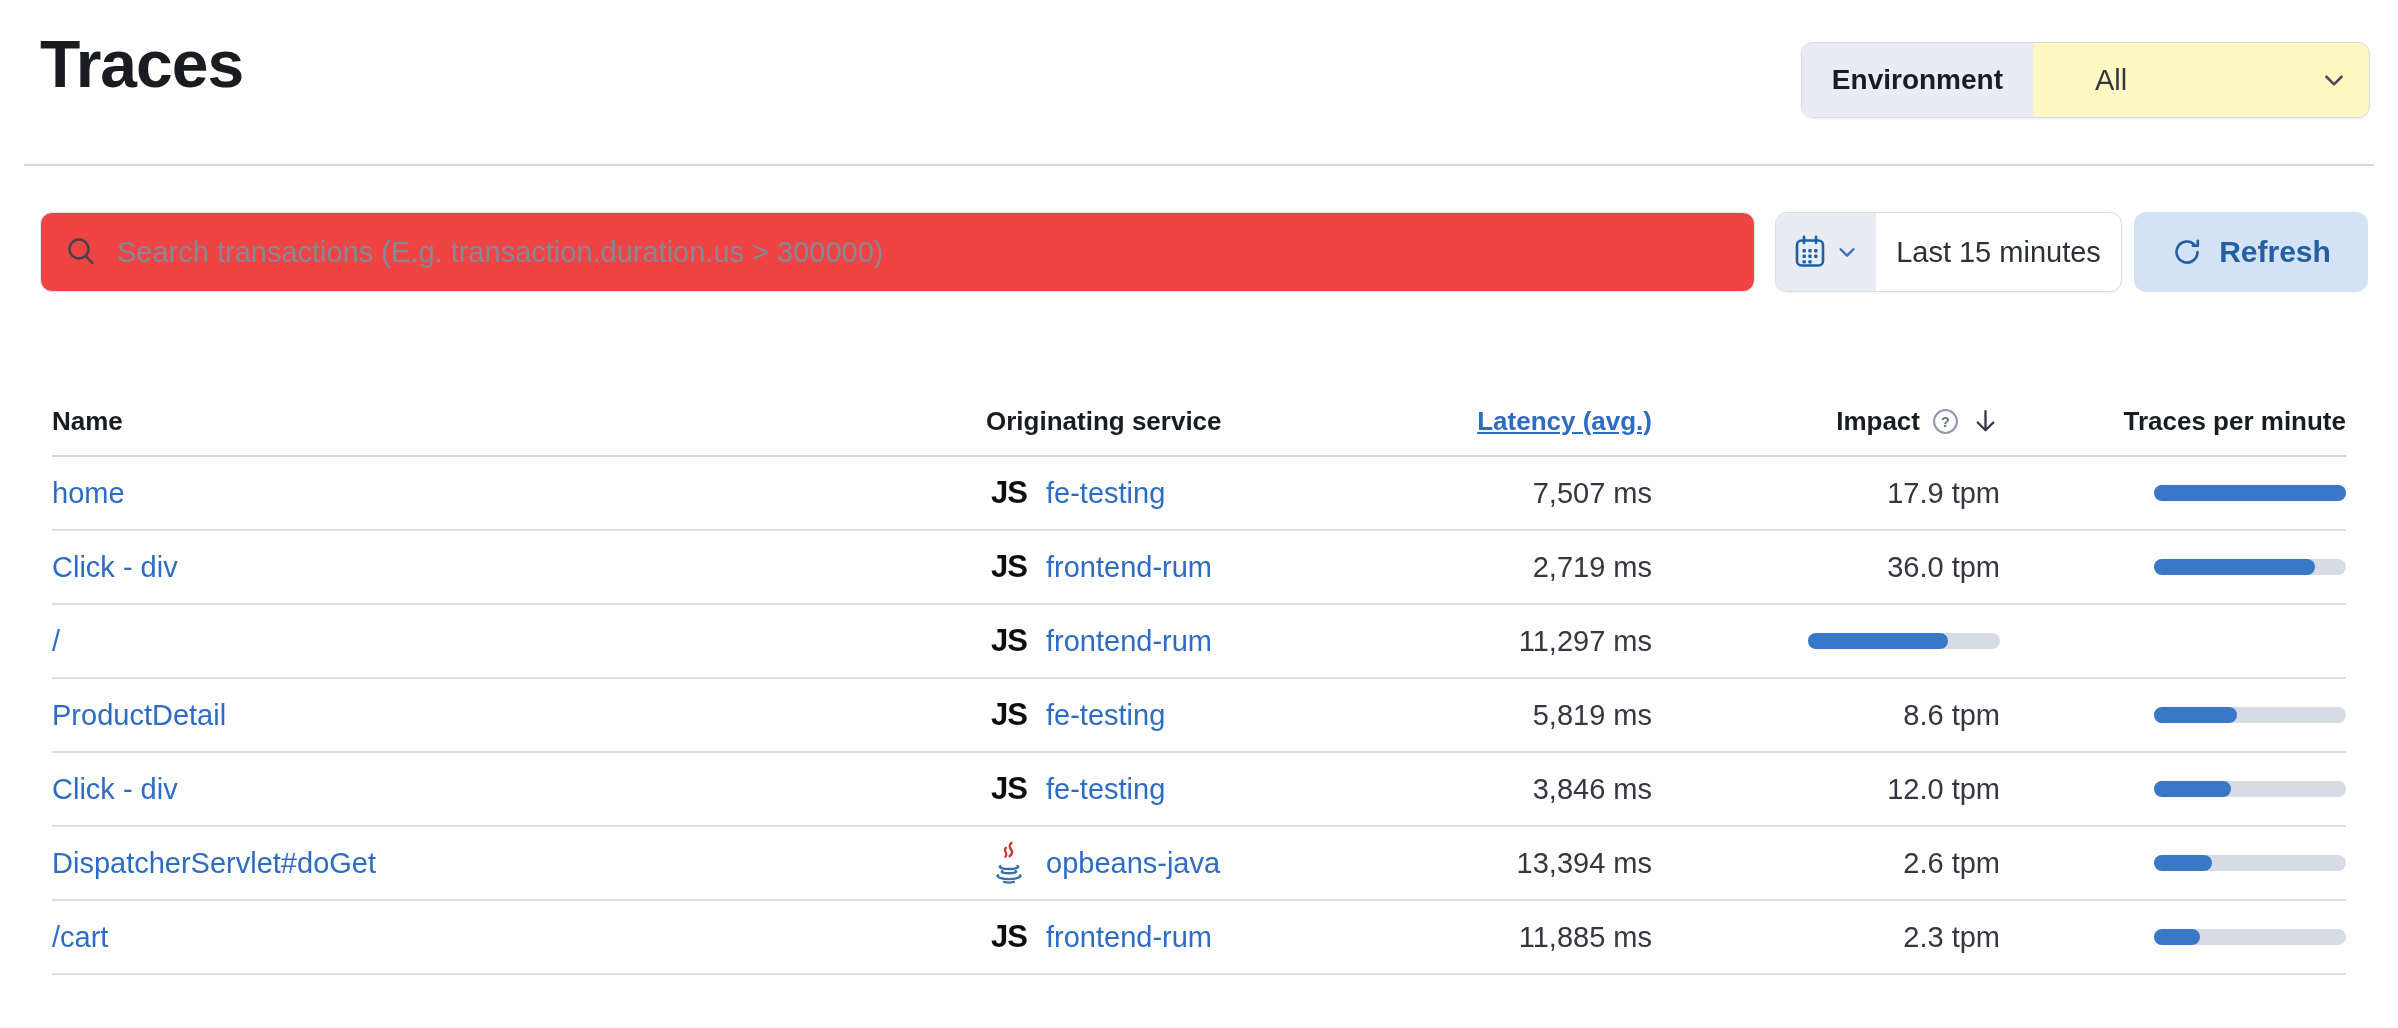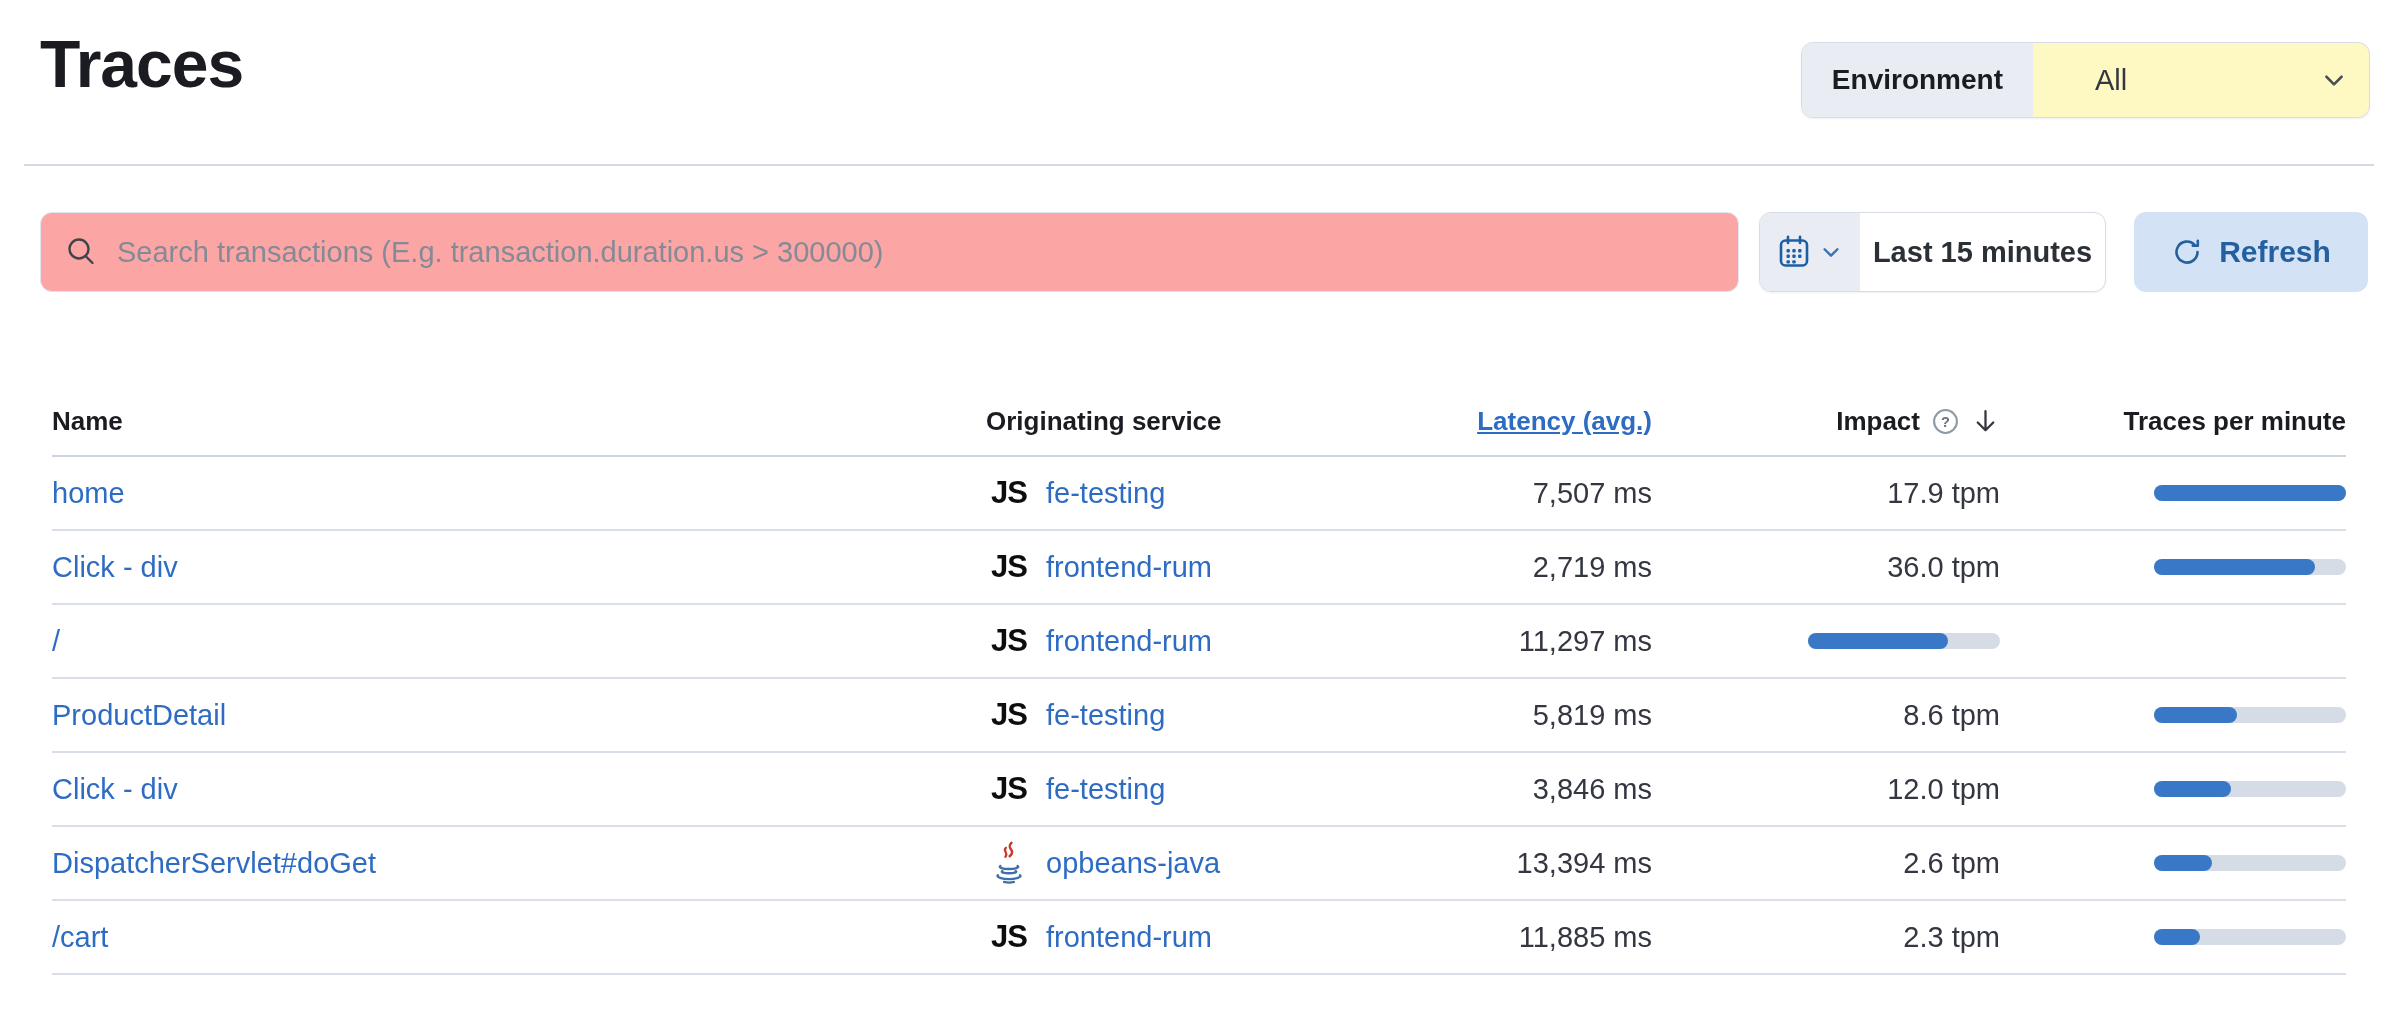--- a/index.html
+++ b/index.html
@@ -14,37 +14,37 @@
   .env-select { margin-top:14px; display:flex; align-items:stretch; height:76px;
     border:1px solid #d6dce8; border-radius:12px; overflow:hidden; background:#fef9c3; cursor:pointer;
     box-shadow:0 1px 2px rgba(152,162,179,0.15); }
   .env-label { background:#e9edf3; display:flex; align-items:center; padding:0 30px;
     font-size:28px; font-weight:600; color:#1a1c21; }
   .env-value-wrap { display:flex; align-items:center; padding:0 22px 0 26px; width:300px;
     justify-content:space-between; font-size:29px; color:#343741;margin-left:36px; }
 
   
   .toolbar { margin:46px 30px 0 40px; display:flex; height:80px; }
-  .search-box { flex:1; display:flex; align-items:center; background:#fca5a5;
+  .search-box { flex:1; display:flex; align-items:center; background:#ef4444;
     border:1px solid #e0e6ef; border-radius:12px; padding:0 24px; margin-right:20px; }
   .search-box input { flex:1; border:none; outline:none; background:transparent;
     font-size:29px; color:#343741; margin-left:18px; font-family:inherit; }
   .search-box input::placeholder { color:#848a96; }
 
   .date-picker { display:flex; align-items:stretch; width:347px; margin-right:12px;
     border:1px solid #d6dce8; border-radius:12px; overflow:hidden; background:#fff;
     box-shadow:0 1px 2px rgba(152,162,179,0.15); }
   .date-quick { background:#e9edf3; display:flex; align-items:center; gap:10px;
     padding:0 18px; cursor:pointer; }
   .date-text { flex:1; display:flex; align-items:center; justify-content:center;
-    font-size:29px; font-weight:700; color:#2b2f36; cursor:pointer; white-space:nowrap; }
+    font-size:29px; font-weight:400; color:#2b2f36; cursor:pointer; white-space:nowrap; }
 
   .refresh-btn { width:234px; background:#d3e3f5; border:none; border-radius:12px;
     display:flex; align-items:center; justify-content:center; gap:16px; cursor:pointer;
-    font-size:30px; font-weight:600; color:#24609f; font-family:inherit;margin-left:16px; }
+    font-size:30px; font-weight:600; color:#24609f; font-family:inherit; }
 
   
   .traces-table { margin:95px 52px 0 52px; }
   .thead-row, .trow { display:grid; grid-template-columns:934px 430px 236px 348px 346px; align-items:center; }
   .thead-row { height:70px; border-bottom:2px solid #ccd4e0; }
   .th { font-size:26px; font-weight:700; color:#1a1c21; }
   .th.right { text-align:right; }
   .th-link { color:#2e6cc4; text-decoration:underline; cursor:pointer; }
   .impact-h { display:flex; justify-content:flex-end; align-items:center; gap:12px; cursor:pointer; }
 

